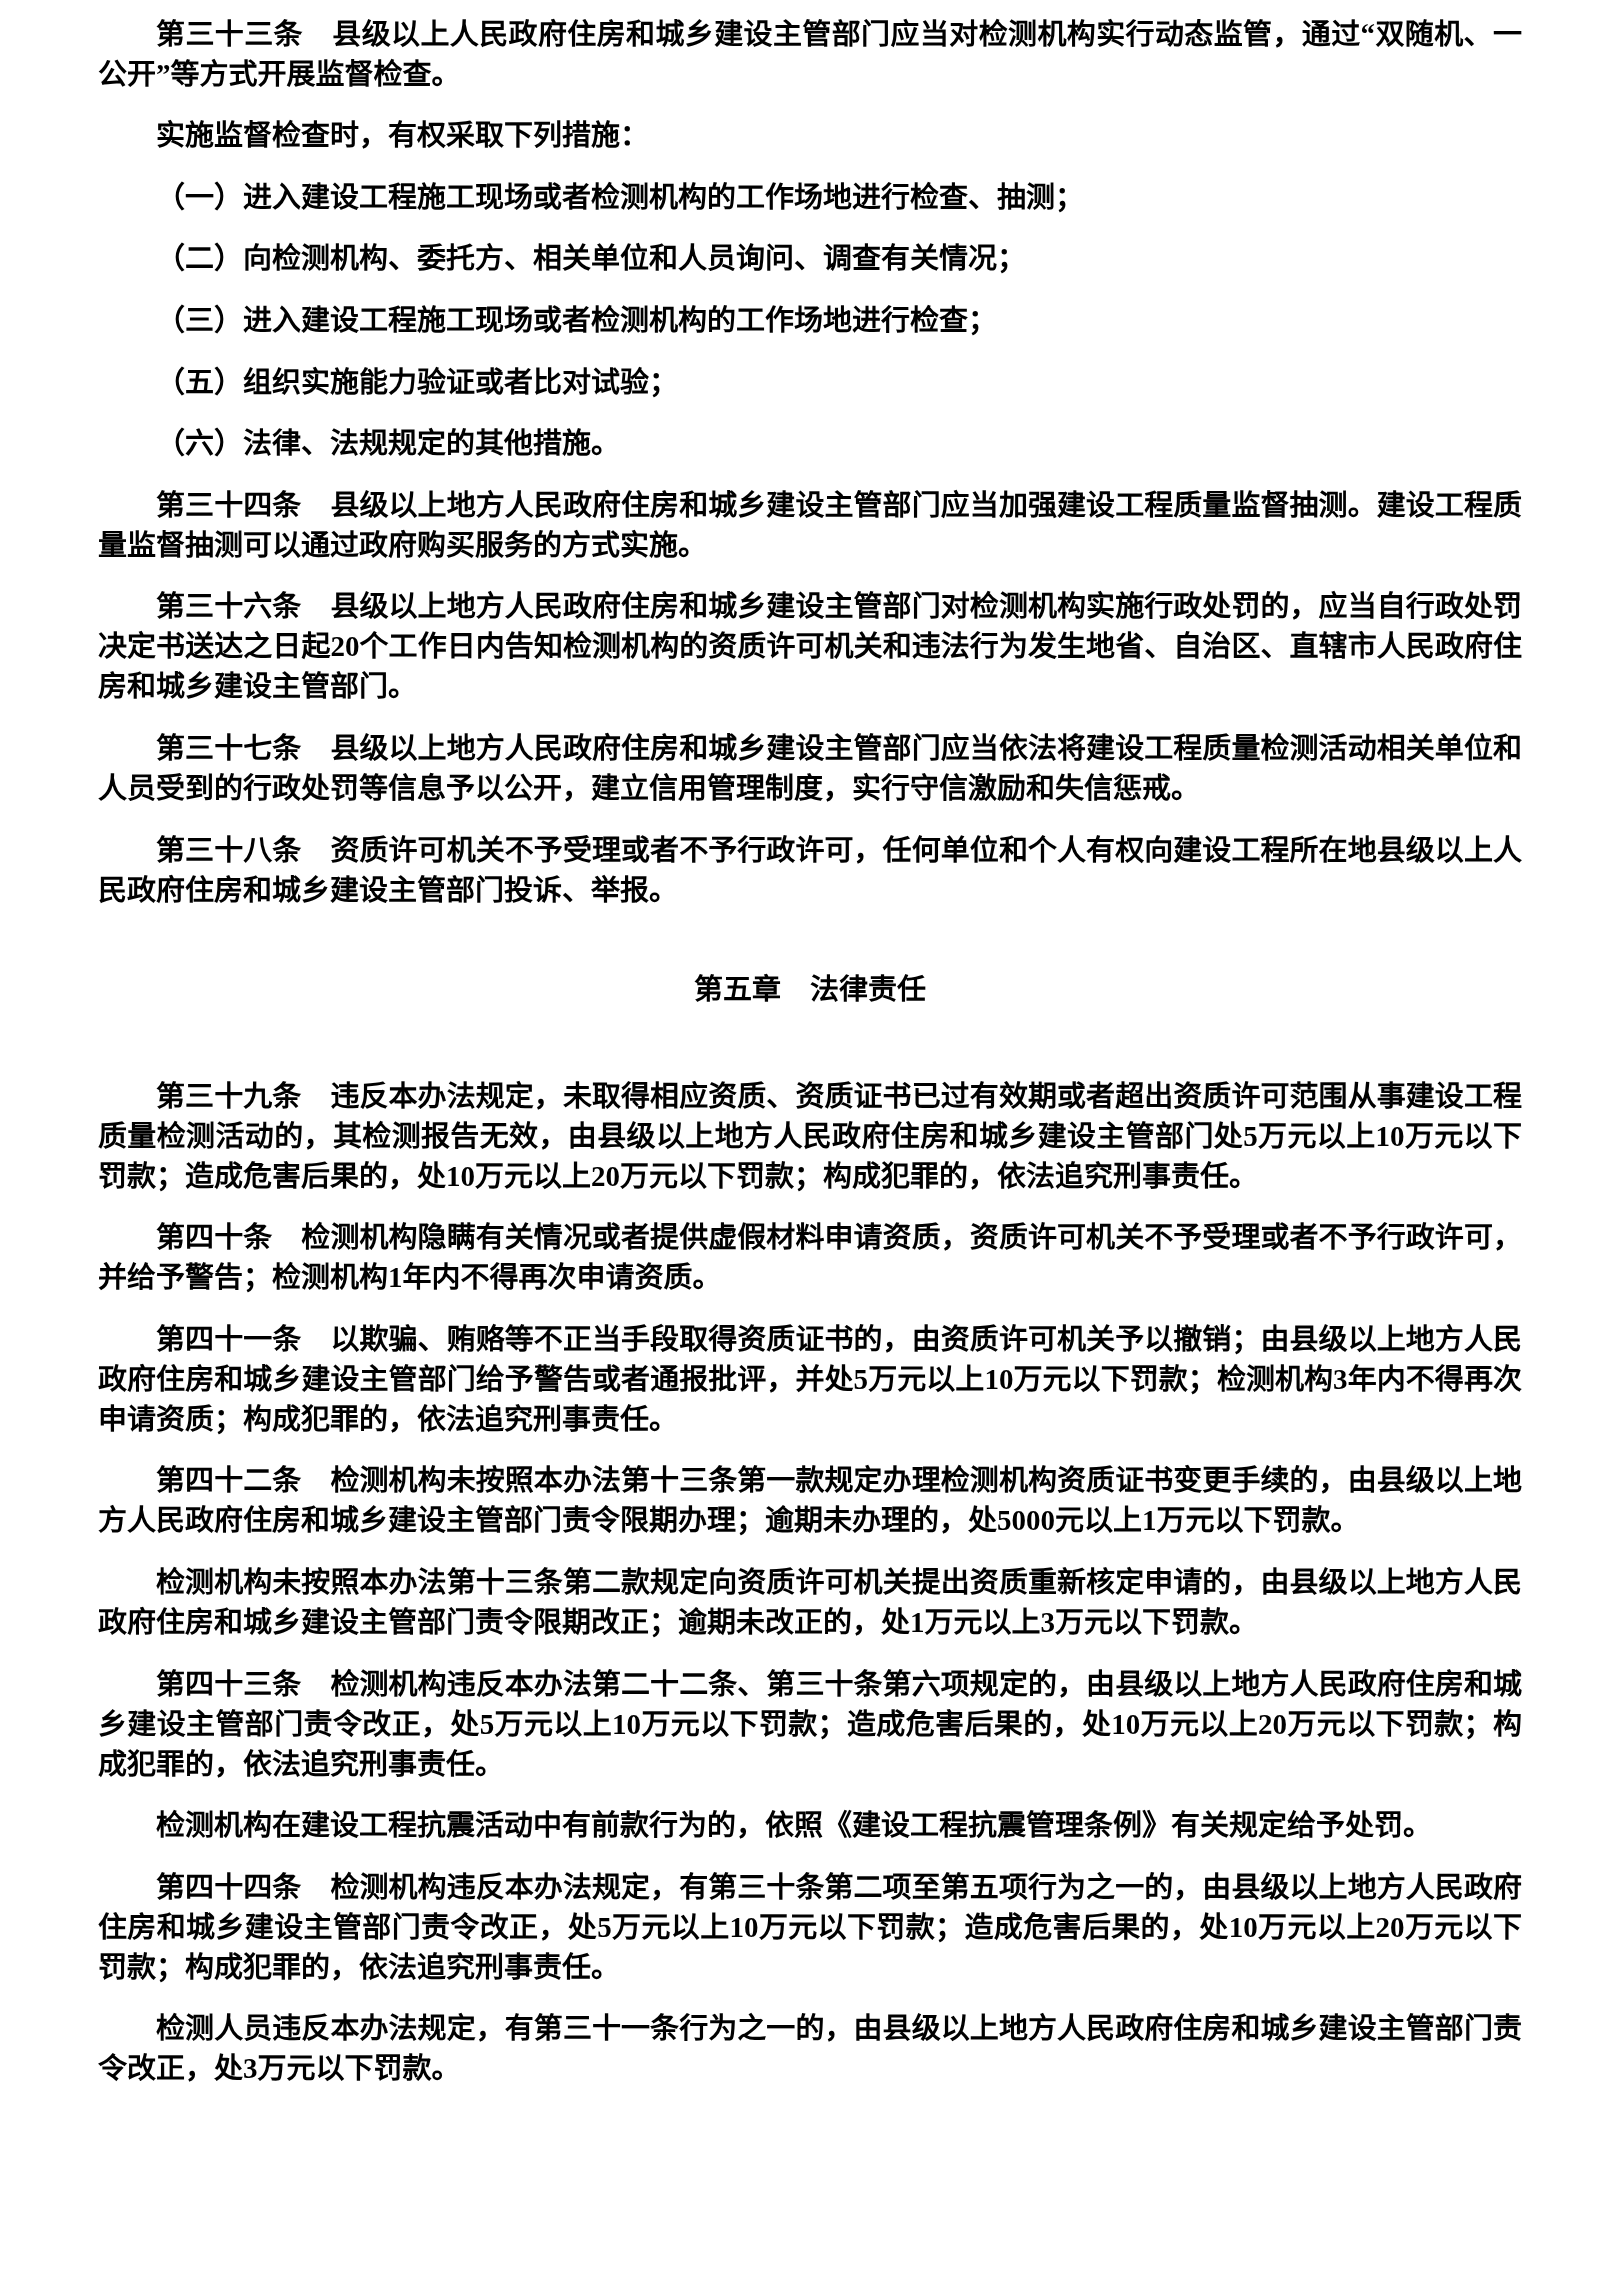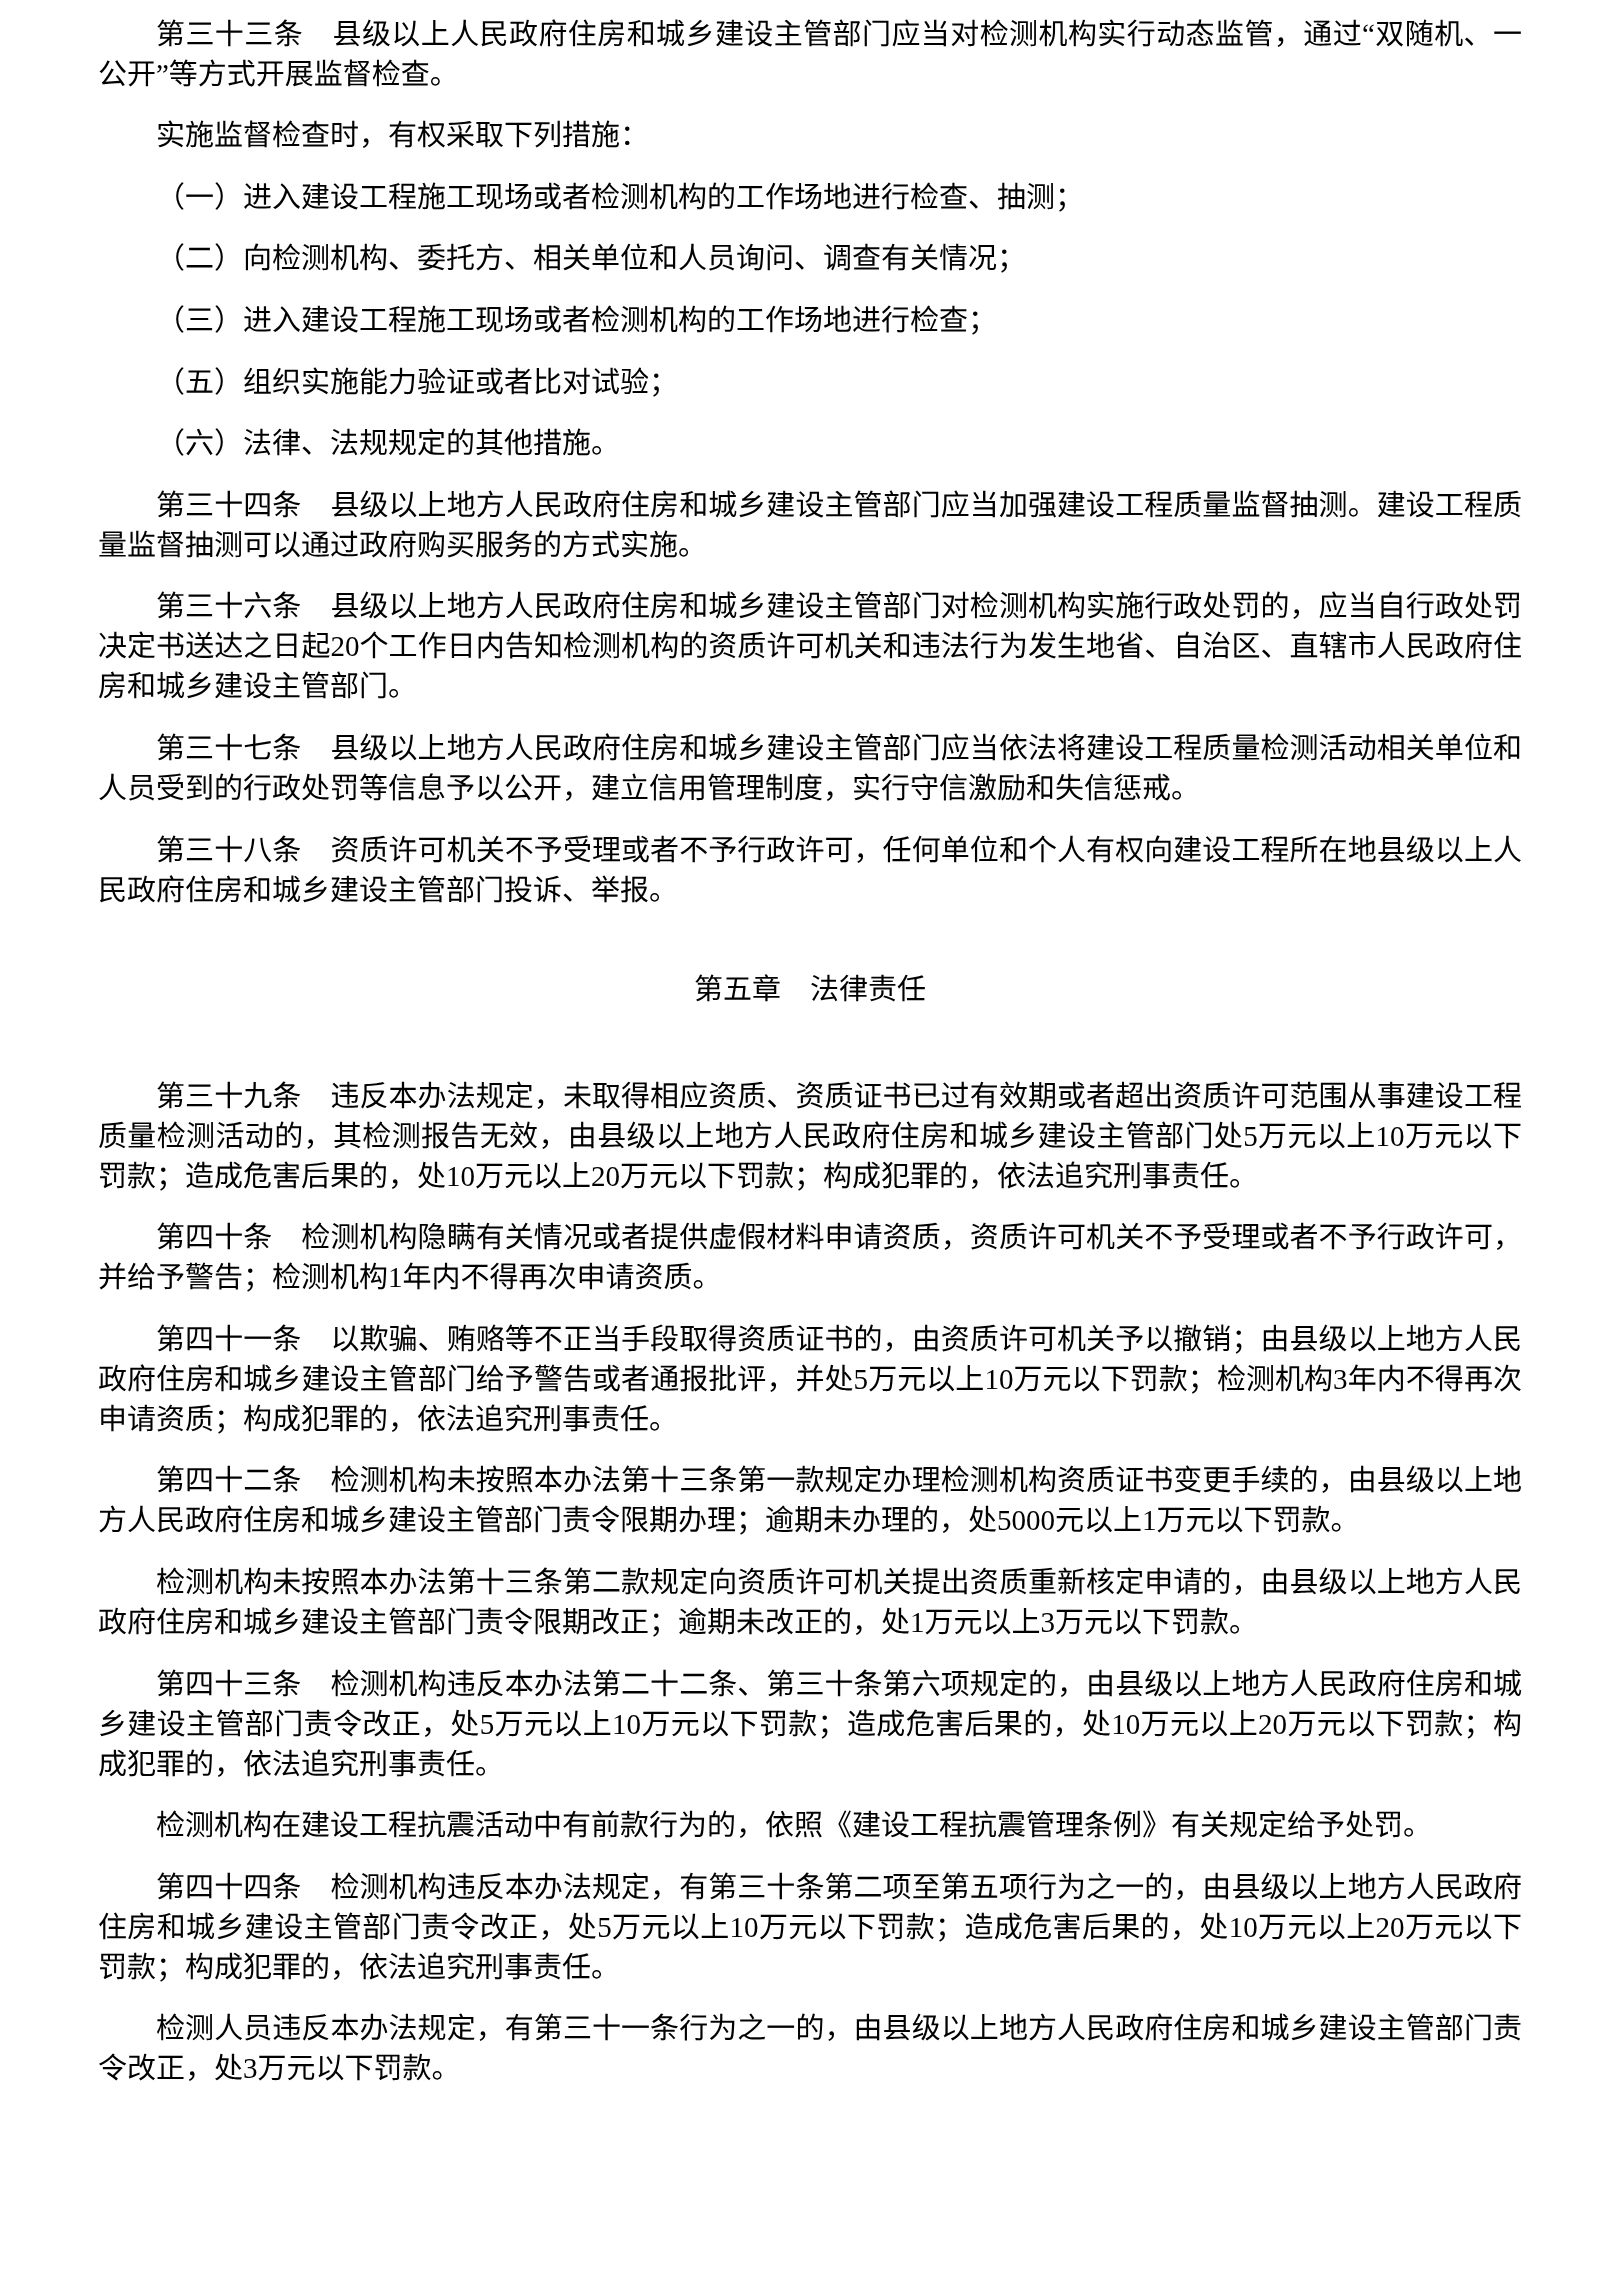--- a/index.html
+++ b/index.html
@@ -16,30 +16,31 @@
     color: #000000;
     font-family: "Liberation Serif", "DejaVu Serif", serif;
     font-size: 29px;
     line-height: 40px;
   }
   .para {
     margin: 0 0 21.6px 0;
     text-align: justify;
     text-indent: 2em;
     word-break: break-all;
+    font-weight: bold;
   }
   .para:last-child {
     margin-bottom: 0;
   }
   .chapter-heading {
     margin: 59px 0 67px 0;
     text-align: center;
     text-indent: 0;
     font-family: "Liberation Sans", "DejaVu Sans", sans-serif;
-    font-weight: normal;
+    font-weight: bold;
     font-size: 29px;
     line-height: 40px;
   }
 </style>
 </head>
 <body>
 
 <div class="page">
   <p class="para">第三十三条　县级以上人民政府住房和城乡建设主管部门应当对检测机构实行动态监管，通过“双随机、一公开”等方式开展监督检查。</p>
   <p class="para">实施监督检查时，有权采取下列措施：</p>

